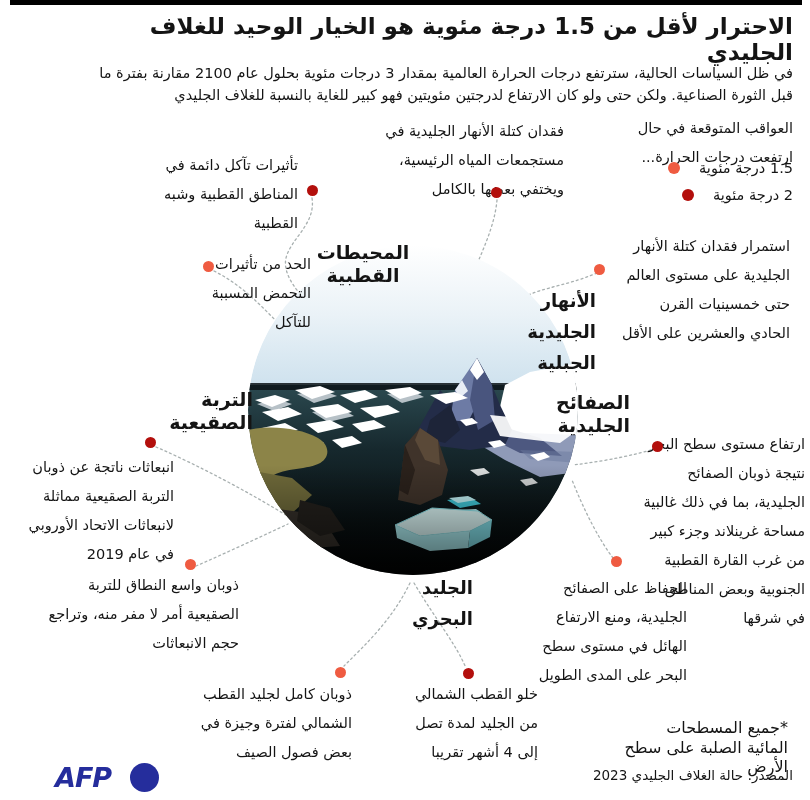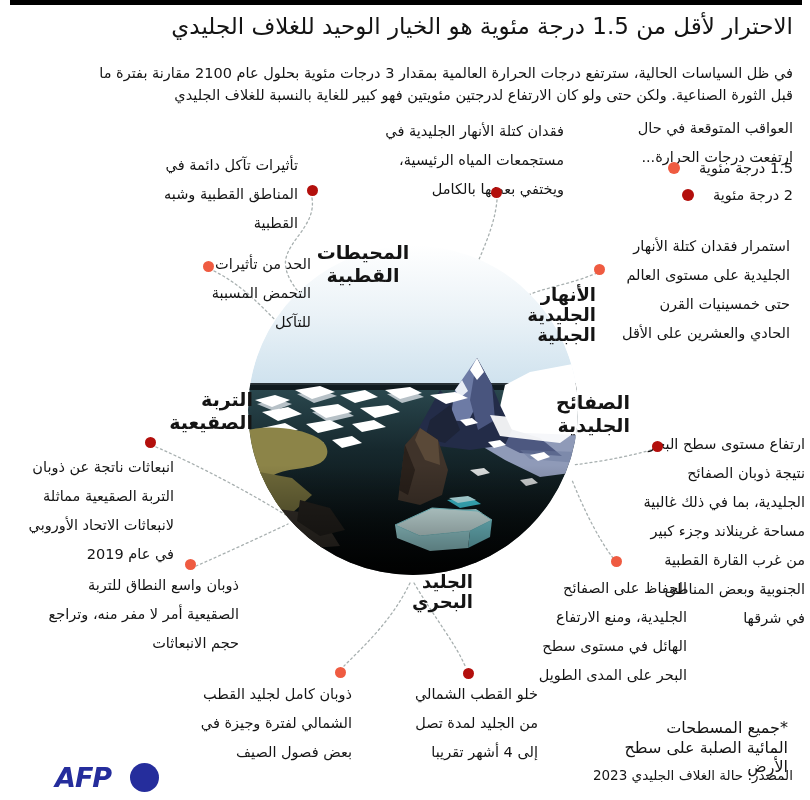--- a/index.html
+++ b/index.html
@@ -1,25 +1,25 @@
 <!DOCTYPE html>
 <html lang="ar" dir="rtl"><head>
 <meta charset="utf-8">
 <style>
   html,body{margin:0;padding:0;background:#fff;}
   #canvas{position:relative;width:810px;height:800px;background:#ffffff;overflow:hidden;
           font-family:"DejaVu Sans",sans-serif;color:#141414;direction:rtl;}
   .abs{position:absolute;}
   .topbar{position:absolute;left:10px;top:0;width:792px;height:5px;background:#000;}
-  .title{font-size:23px;font-weight:normal;line-height:26px;text-align:right;}
+  .title{font-size:23px;font-weight:bold;line-height:26px;text-align:right;}
   .subtitle{font-size:14.5px;line-height:21.5px;text-align:right;}
   .txt{font-size:14.5px;line-height:29px;text-align:right;}
   .small{font-size:16px;line-height:19.5px;text-align:right;}
   .cat{font-weight:bold;font-size:19px;line-height:23px;text-align:right;letter-spacing:0;}
-  .cat.sm{font-size:18px;line-height:20px;}
+  .cat.sm{font-size:18px;line-height:31px;}
   .dot{position:absolute;width:11px;height:11px;border-radius:50%;}
   .d15{background:#ef5b41;}
   .d2{background:#b30f0c;}
   .legend-row{position:absolute;display:flex;align-items:center;gap:19px;direction:rtl;font-size:14.5px;}
   .ldot{width:12px;height:12px;border-radius:50%;flex:0 0 auto;}
   .afp{position:absolute;left:55px;top:762px;display:flex;direction:ltr;align-items:center;gap:19px;
        color:#252d9c;font-weight:bold;font-style:italic;font-size:27px;letter-spacing:-1px;}
   .afp-circle{width:29px;height:29px;border-radius:50%;background:#252d9c;}
   svg.layer{position:absolute;left:0;top:0;pointer-events:none;}
 </style>

